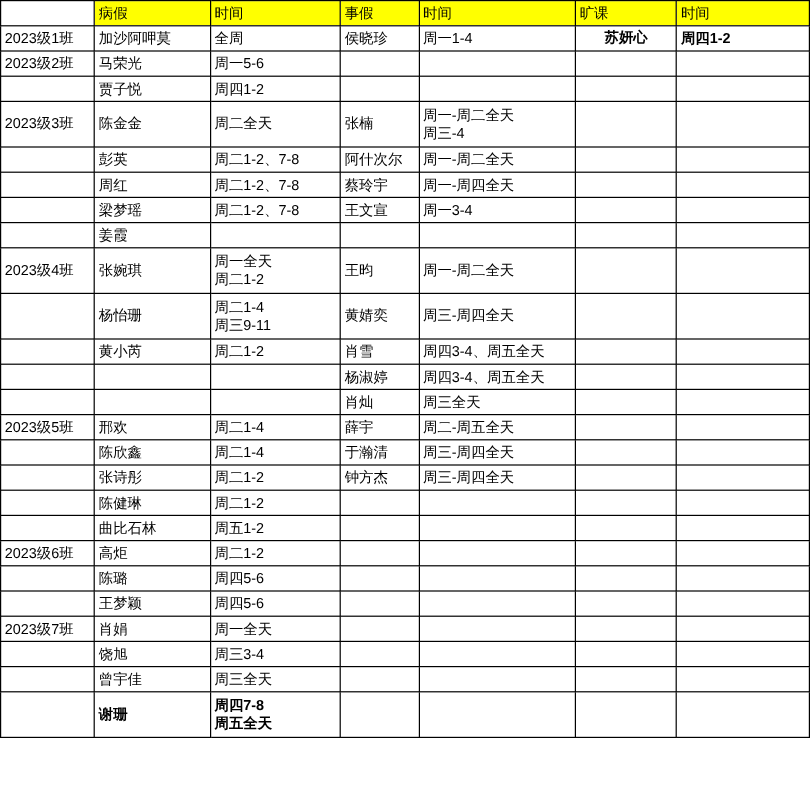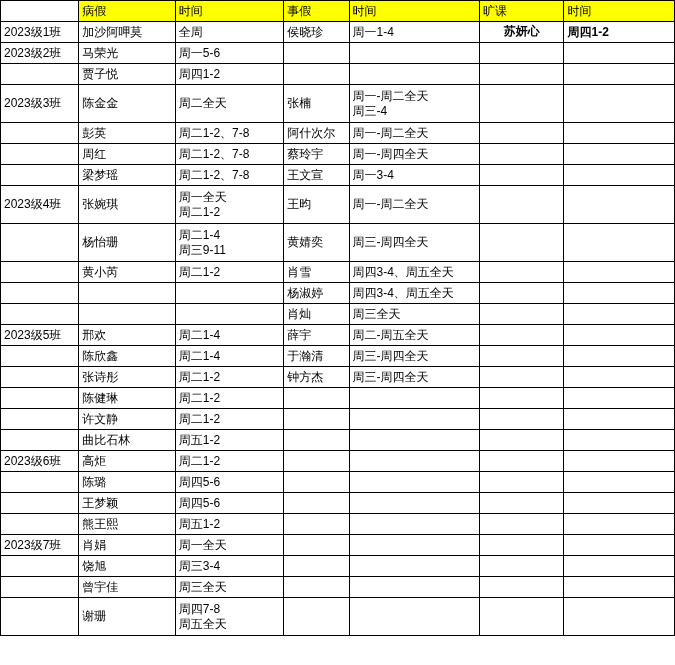--- a/index.html
+++ b/index.html
@@ -136,20 +136,29 @@
       </tr>
       <tr class="row-h">
         <td></td>
         <td>梁梦瑶</td>
         <td>周二1-2、7-8</td>
         <td>王文宣</td>
         <td>周一3-4</td>
         <td></td>
         <td></td>
       </tr>
+      <tr class="row-h">
+        <td></td>
+        <td>姜霞</td>
+        <td></td>
+        <td></td>
+        <td></td>
+        <td></td>
+        <td></td>
+      </tr>
       <tr class="row-h" style="height: 38px;">
         <td>2023级4班</td>
         <td>张婉琪</td>
         <td>周一全天
 周二1-2</td>
         <td>王昀</td>
         <td>周一-周二全天</td>
         <td></td>
         <td></td>
       </tr>
@@ -221,29 +230,20 @@
         <td></td>
         <td>陈健琳</td>
         <td>周二1-2</td>
         <td></td>
         <td></td>
         <td></td>
         <td></td>
       </tr>
       <tr class="row-h">
         <td></td>
-        <td>许文静</td>
-        <td>周二1-2</td>
-        <td></td>
-        <td></td>
-        <td></td>
-        <td></td>
-      </tr>
-      <tr class="row-h">
-        <td></td>
         <td>曲比石林</td>
         <td>周五1-2</td>
         <td></td>
         <td></td>
         <td></td>
         <td></td>
       </tr>
       <tr class="row-h">
         <td>2023级6班</td>
         <td>高炬</td>
@@ -265,29 +265,20 @@
       <tr class="row-h">
         <td></td>
         <td>王梦颖</td>
         <td>周四5-6</td>
         <td></td>
         <td></td>
         <td></td>
         <td></td>
       </tr>
       <tr class="row-h">
-        <td></td>
-        <td>熊王熙</td>
-        <td>周五1-2</td>
-        <td></td>
-        <td></td>
-        <td></td>
-        <td></td>
-      </tr>
-      <tr class="row-h">
         <td>2023级7班</td>
         <td>肖娟</td>
         <td>周一全天</td>
         <td></td>
         <td></td>
         <td></td>
         <td></td>
       </tr>
       <tr class="row-h">
         <td></td>
@@ -300,21 +291,21 @@
       </tr>
       <tr class="row-h">
         <td></td>
         <td>曾宇佳</td>
         <td>周三全天</td>
         <td></td>
         <td></td>
         <td></td>
         <td></td>
       </tr>
-      <tr class="row-h" style="height: 38px;">
+      <tr class="row-h" style="height: 38px; font-weight: bold;">
         <td></td>
         <td>谢珊</td>
         <td>周四7-8
 周五全天</td>
         <td></td>
         <td></td>
         <td></td>
         <td></td>
       </tr>
     </tbody>

